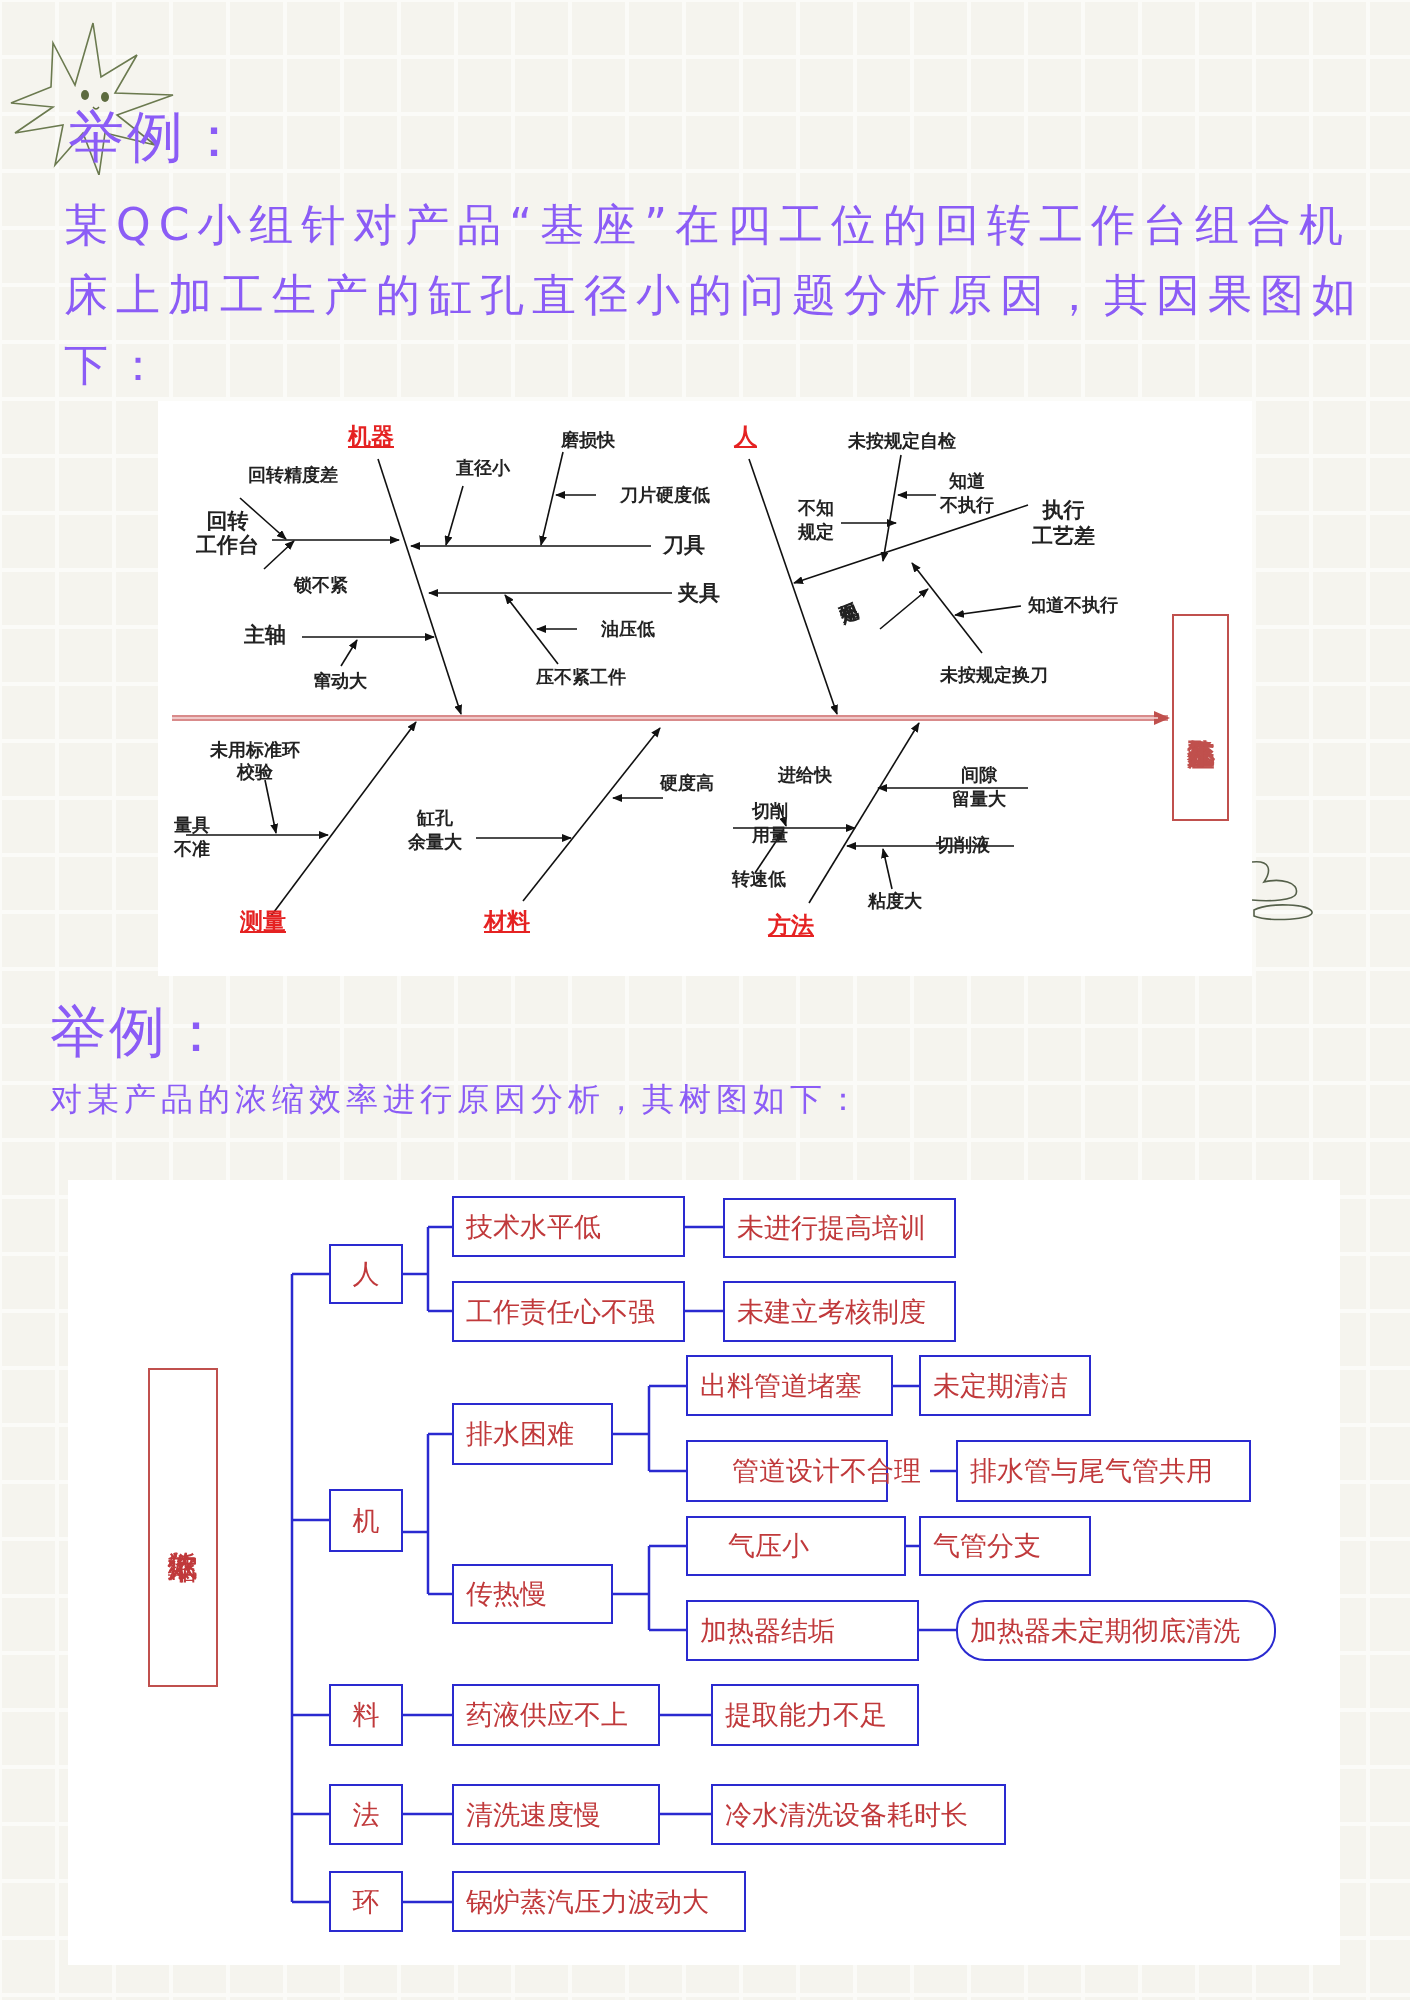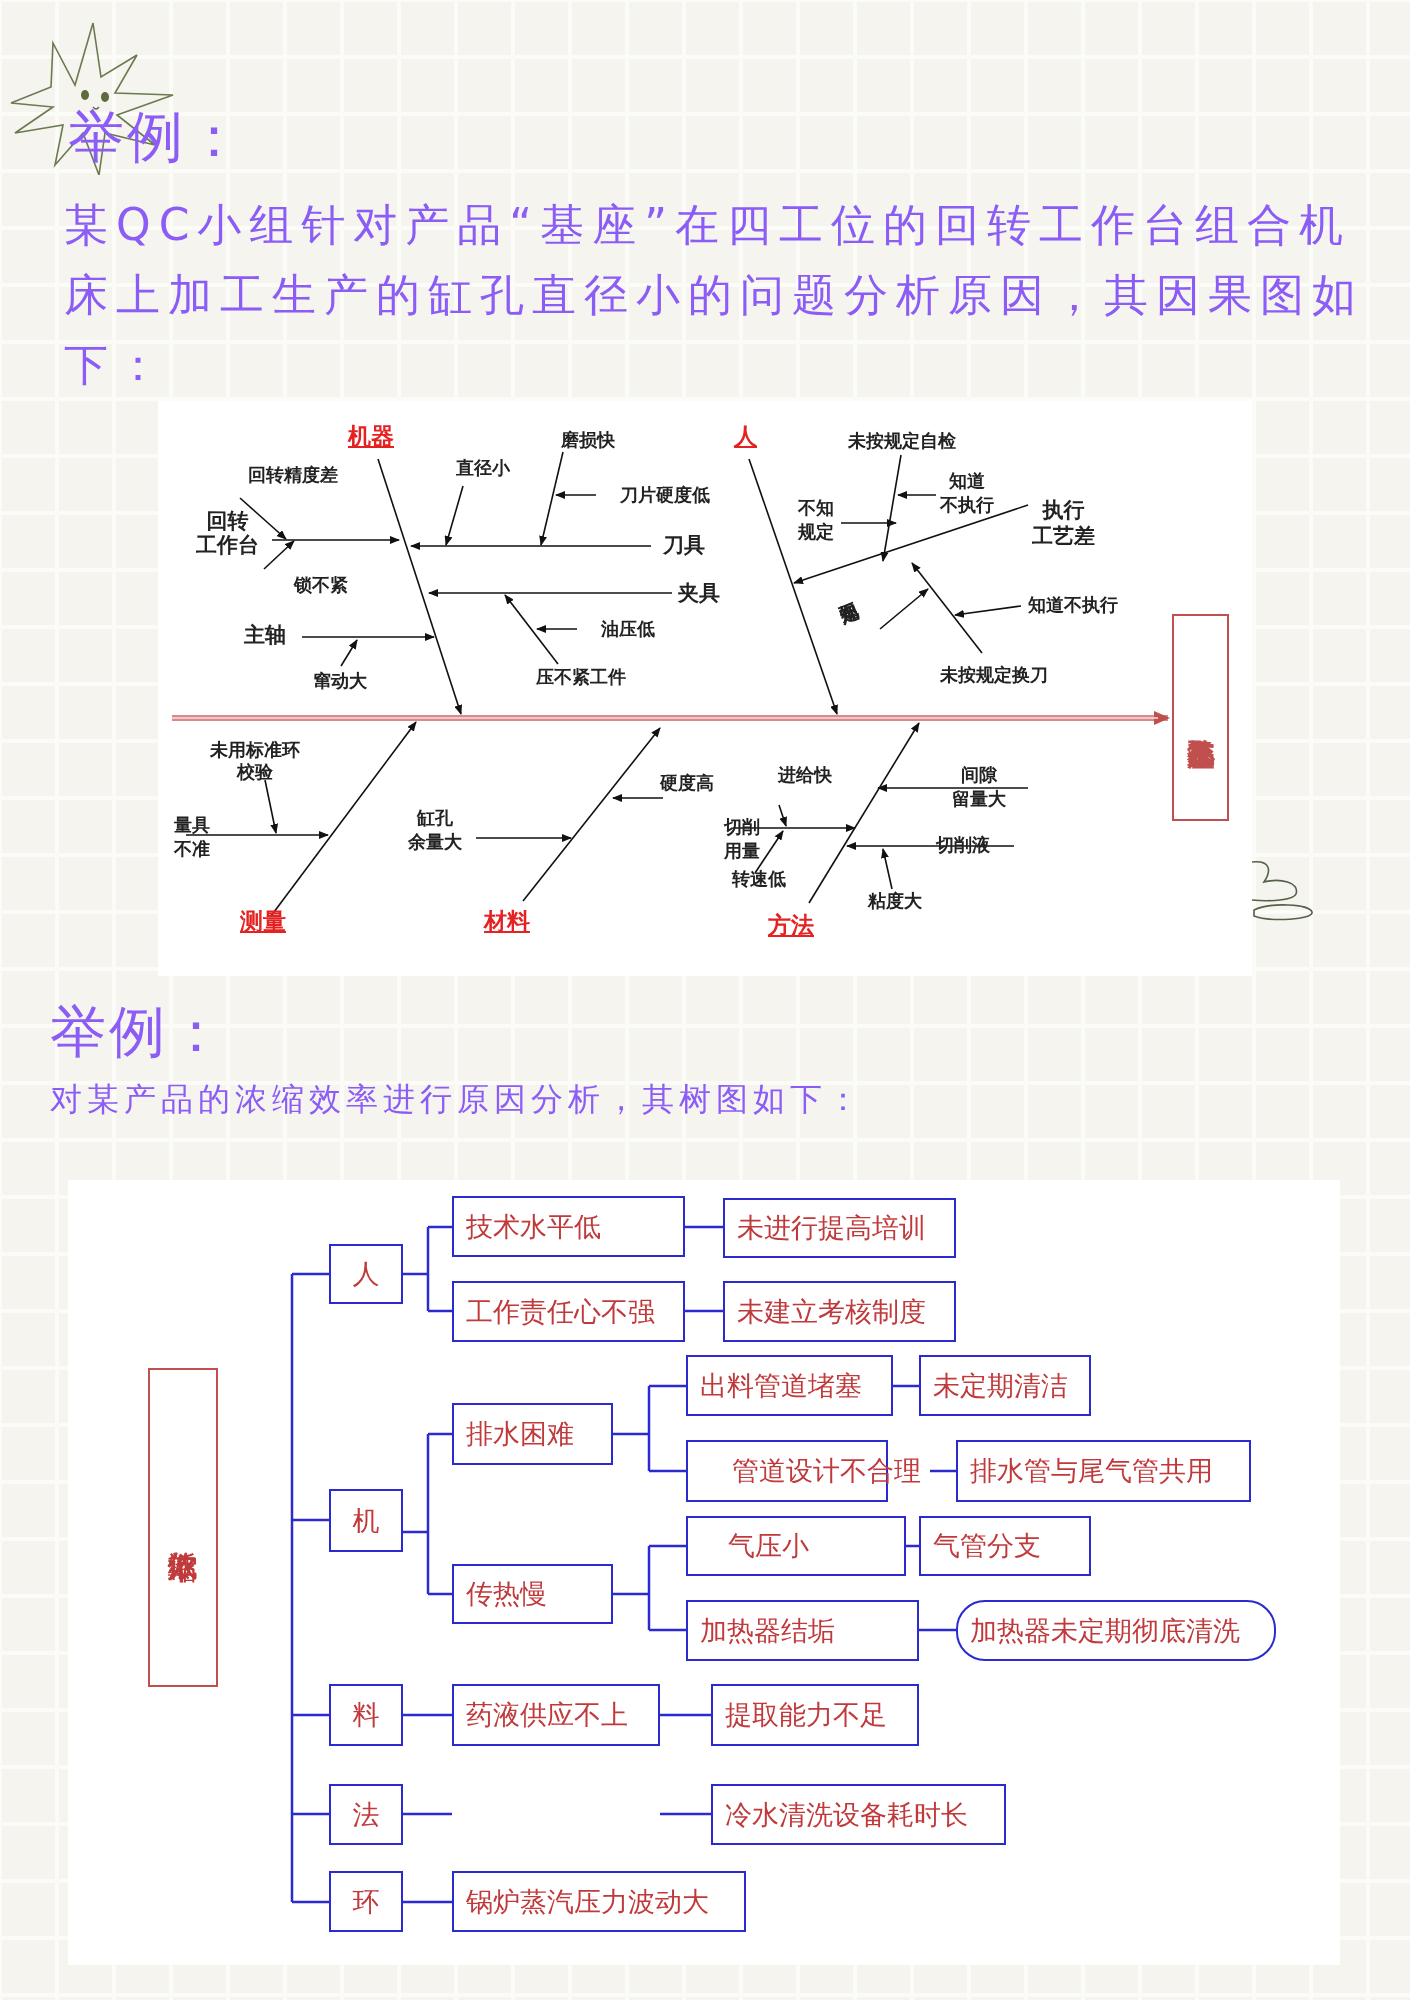--- a/index.html
+++ b/index.html
@@ -142,21 +142,21 @@
   <div class="fb" style="left:782px;top:262px;">未按规定换刀</div>
 
   <div class="fb" style="left:52px;top:338px;white-space:pre;line-height:22px;">未用标准环
 校验</div>
   <div class="fb" style="left:16px;top:412px;white-space:pre;">量具
 不准</div>
   <div class="fb" style="left:250px;top:405px;white-space:pre;">缸孔
 余量大</div>
   <div class="fb" style="left:502px;top:370px;">硬度高</div>
   <div class="fb" style="left:620px;top:362px;">进给快</div>
-  <div class="fb" style="left:566px;top:398px;white-space:pre;margin-top:16px;">切削
+  <div class="fb" style="left:594px;top:398px;white-space:pre;">切削
 用量</div>
   <div class="fb" style="left:574px;top:466px;">转速低</div>
   <div class="fb" style="left:794px;top:362px;white-space:pre;">间隙
 留量大</div>
   <div class="fb" style="left:778px;top:432px;">切削液</div>
   <div class="fb" style="left:710px;top:488px;">粘度大</div>
 
   <div class="effect">基座缸孔直径小</div>
 </div>
 
@@ -224,17 +224,18 @@
   <div class="tb" style="left:618px;top:336px;width:220px;height:60px;padding-left:40px;">气压小</div>
   <div class="tb" style="left:851px;top:336px;width:172px;height:60px;">气管分支</div>
   <div class="tb" style="left:618px;top:420px;width:233px;height:61px;">加热器结垢</div>
   <div class="tb" style="left:888px;top:420px;width:320px;height:61px;border-radius:29px;">加热器未定期彻底清洗</div>
 
   <div class="tb c" style="left:261px;top:504px;width:74px;height:62px;">料</div>
   <div class="tb" style="left:384px;top:504px;width:208px;height:62px;">药液供应不上</div>
   <div class="tb" style="left:643px;top:504px;width:208px;height:62px;">提取能力不足</div>
 
   <div class="tb c" style="left:261px;top:604px;width:74px;height:61px;">法</div>
+  <div class="tb" style="left:384px;top:604px;width:208px;height:61px;">清洗速度慢</div>
   <div class="tb" style="left:643px;top:604px;width:295px;height:61px;">冷水清洗设备耗时长</div>
 
   <div class="tb c" style="left:261px;top:691px;width:74px;height:61px;">环</div>
   <div class="tb" style="left:384px;top:691px;width:294px;height:61px;">锅炉蒸汽压力波动大</div>
 </div>
 
 </body></html>

